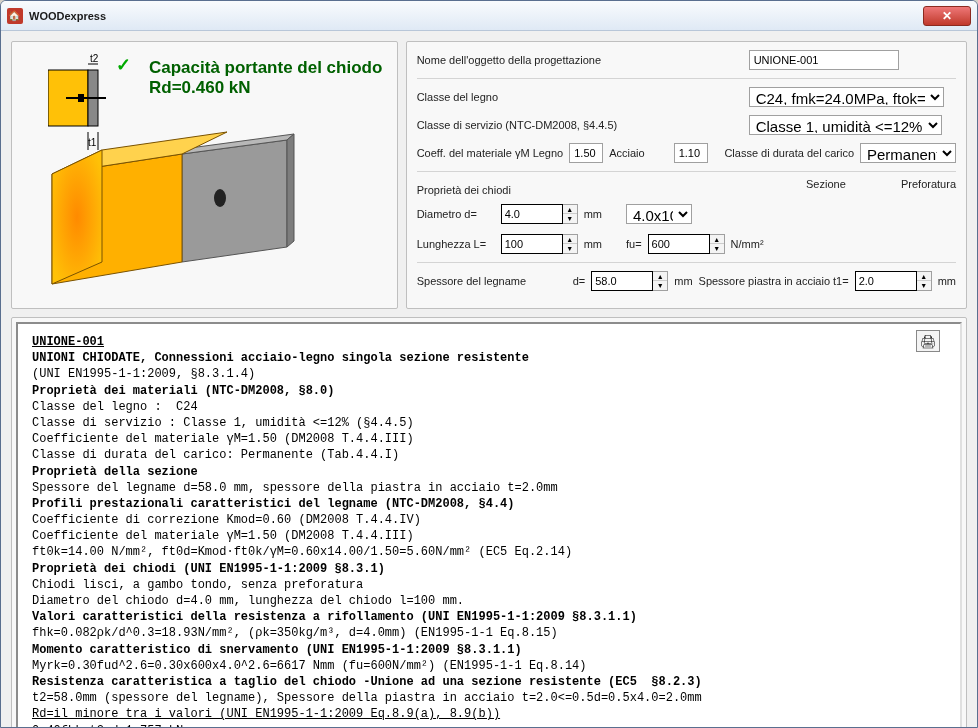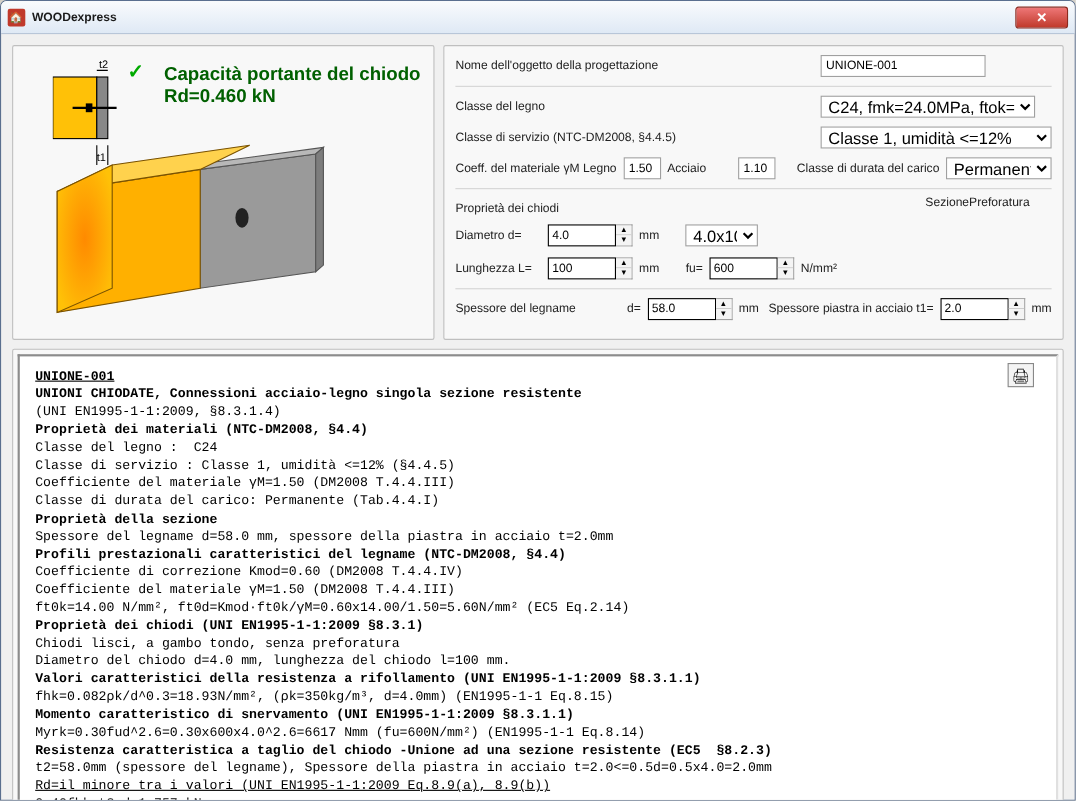--- a/index.html
+++ b/index.html
@@ -101,21 +101,21 @@
 
         <div class="form-row">
           <span class="lbl" style="width:326px">Classe del legno</span>
           <select class="select-input" style="width:195px">
             <option>C24, fmk=24.0MPa, ftok=14.0MPa</option>
           </select>
         </div>
 
         <div class="form-row">
           <span class="lbl" style="width:326px">Classe di servizio (NTC-DM2008, §4.4.5)</span>
-          <select class="select-input" style="width:210px">
+          <select class="select-input" style="width:193px">
             <option>Classe 1, umidità &lt;=12%</option>
           </select>
         </div>
 
         <div class="form-row">
           <span class="lbl">Coeff. del materiale γM Legno</span>
           <input class="txt-input" style="width: 34px;" value="1.50">
           <span class="lbl">Acciaio</span>
           <input class="txt-input" style="width: 34px; margin-left: 23px;" value="1.10">
           <span class="lbl" style="margin-left:auto">Classe di durata del carico</span>
@@ -160,22 +160,22 @@
                 <input value="600" style="">
                 <span class="spin-btns">
                     <span>▲</span>
                     <span>▼</span>
                   </span>
               </span>
               <span class="lbl">N/mm²</span>
             </div>
           </div>
           <div class="nails-right">
-            <span class="lbl" style="flex:1;text-align:right">Sezione</span>
-            <span class="lbl" style="flex:1;text-align:left">Preforatura</span>
+            <span class="lbl" style="flex:1;text-align:left">Sezione</span>
+            <span class="lbl" style="flex:1;text-align:right">Preforatura</span>
           </div>
         </div>
 
         <div class="sep"></div>
 
         <div class="form-row">
           <span class="lbl" style="width:150px">Spessore del legname</span>
           <span class="lbl">d=</span>
           <span class="spin-wrap">
             <input value="58.0" style="">
@@ -199,21 +199,21 @@
       </div>
     </div>
 
     <div class="panel report-panel">
       <div class="print-btn">
           <span>🖨</span>
         </div>
       <div class="report-inner"><span class="b u">UNIONE-001</span>
 <span class="b">UNIONI CHIODATE, Connessioni acciaio-legno singola sezione resistente</span>
 <span>(UNI EN1995-1-1:2009, §8.3.1.4)</span>
-<span class="b">Proprietà dei materiali (NTC-DM2008, §4.4)</span>
+<span class="b">Proprietà dei materiali (NTC-DM2008, §8.0)</span>
 <span>Classe del legno :  C24</span>
 <span>Classe di servizio : Classe 1, umidità &lt;=12% (§4.4.5)</span>
 <span>Coefficiente del materiale γM=1.50 (DM2008 T.4.4.III)</span>
 <span>Classe di durata del carico: Permanente (Tab.4.4.I)</span>
 <span class="b">Proprietà della sezione</span>
 <span>Spessore del legname d=58.0 mm, spessore della piastra in acciaio t=2.0mm</span>
 <span class="b">Profili prestazionali caratteristici del legname (NTC-DM2008, §4.4)</span>
 <span>Coefficiente di correzione Kmod=0.60 (DM2008 T.4.4.IV)</span>
 <span>Coefficiente del materiale γM=1.50 (DM2008 T.4.4.III)</span>
 <span>ft0k=14.00 N/mm², ft0d=Kmod·ft0k/γM=0.60x14.00/1.50=5.60N/mm² (EC5 Eq.2.14)</span>

